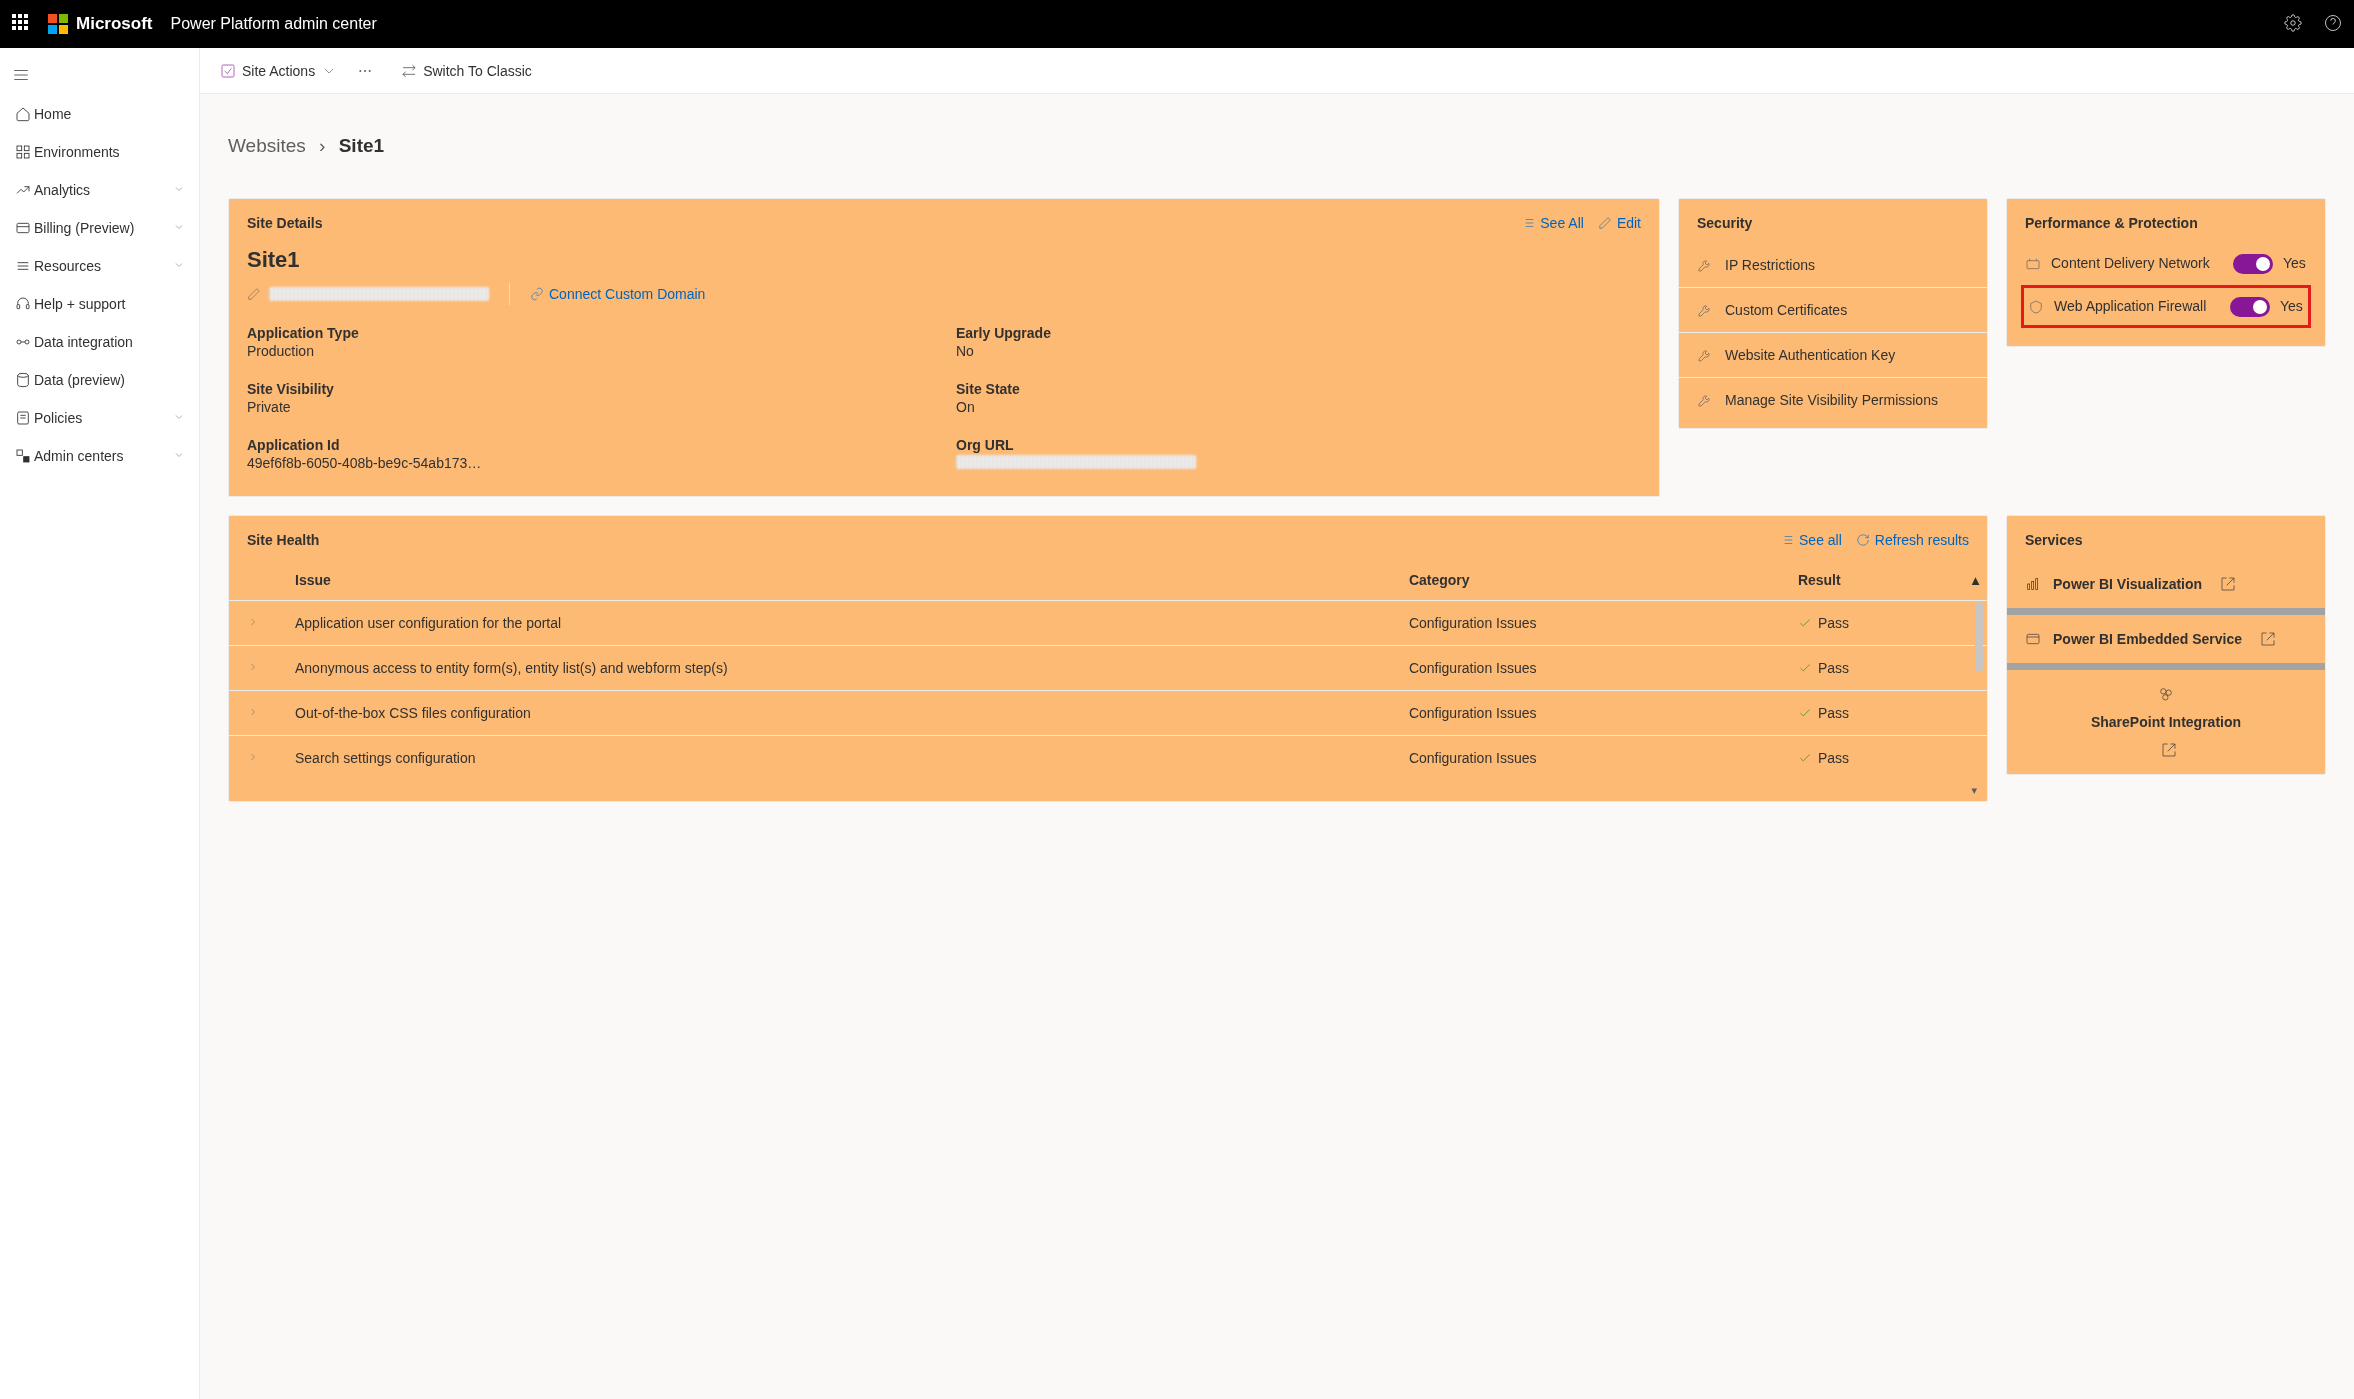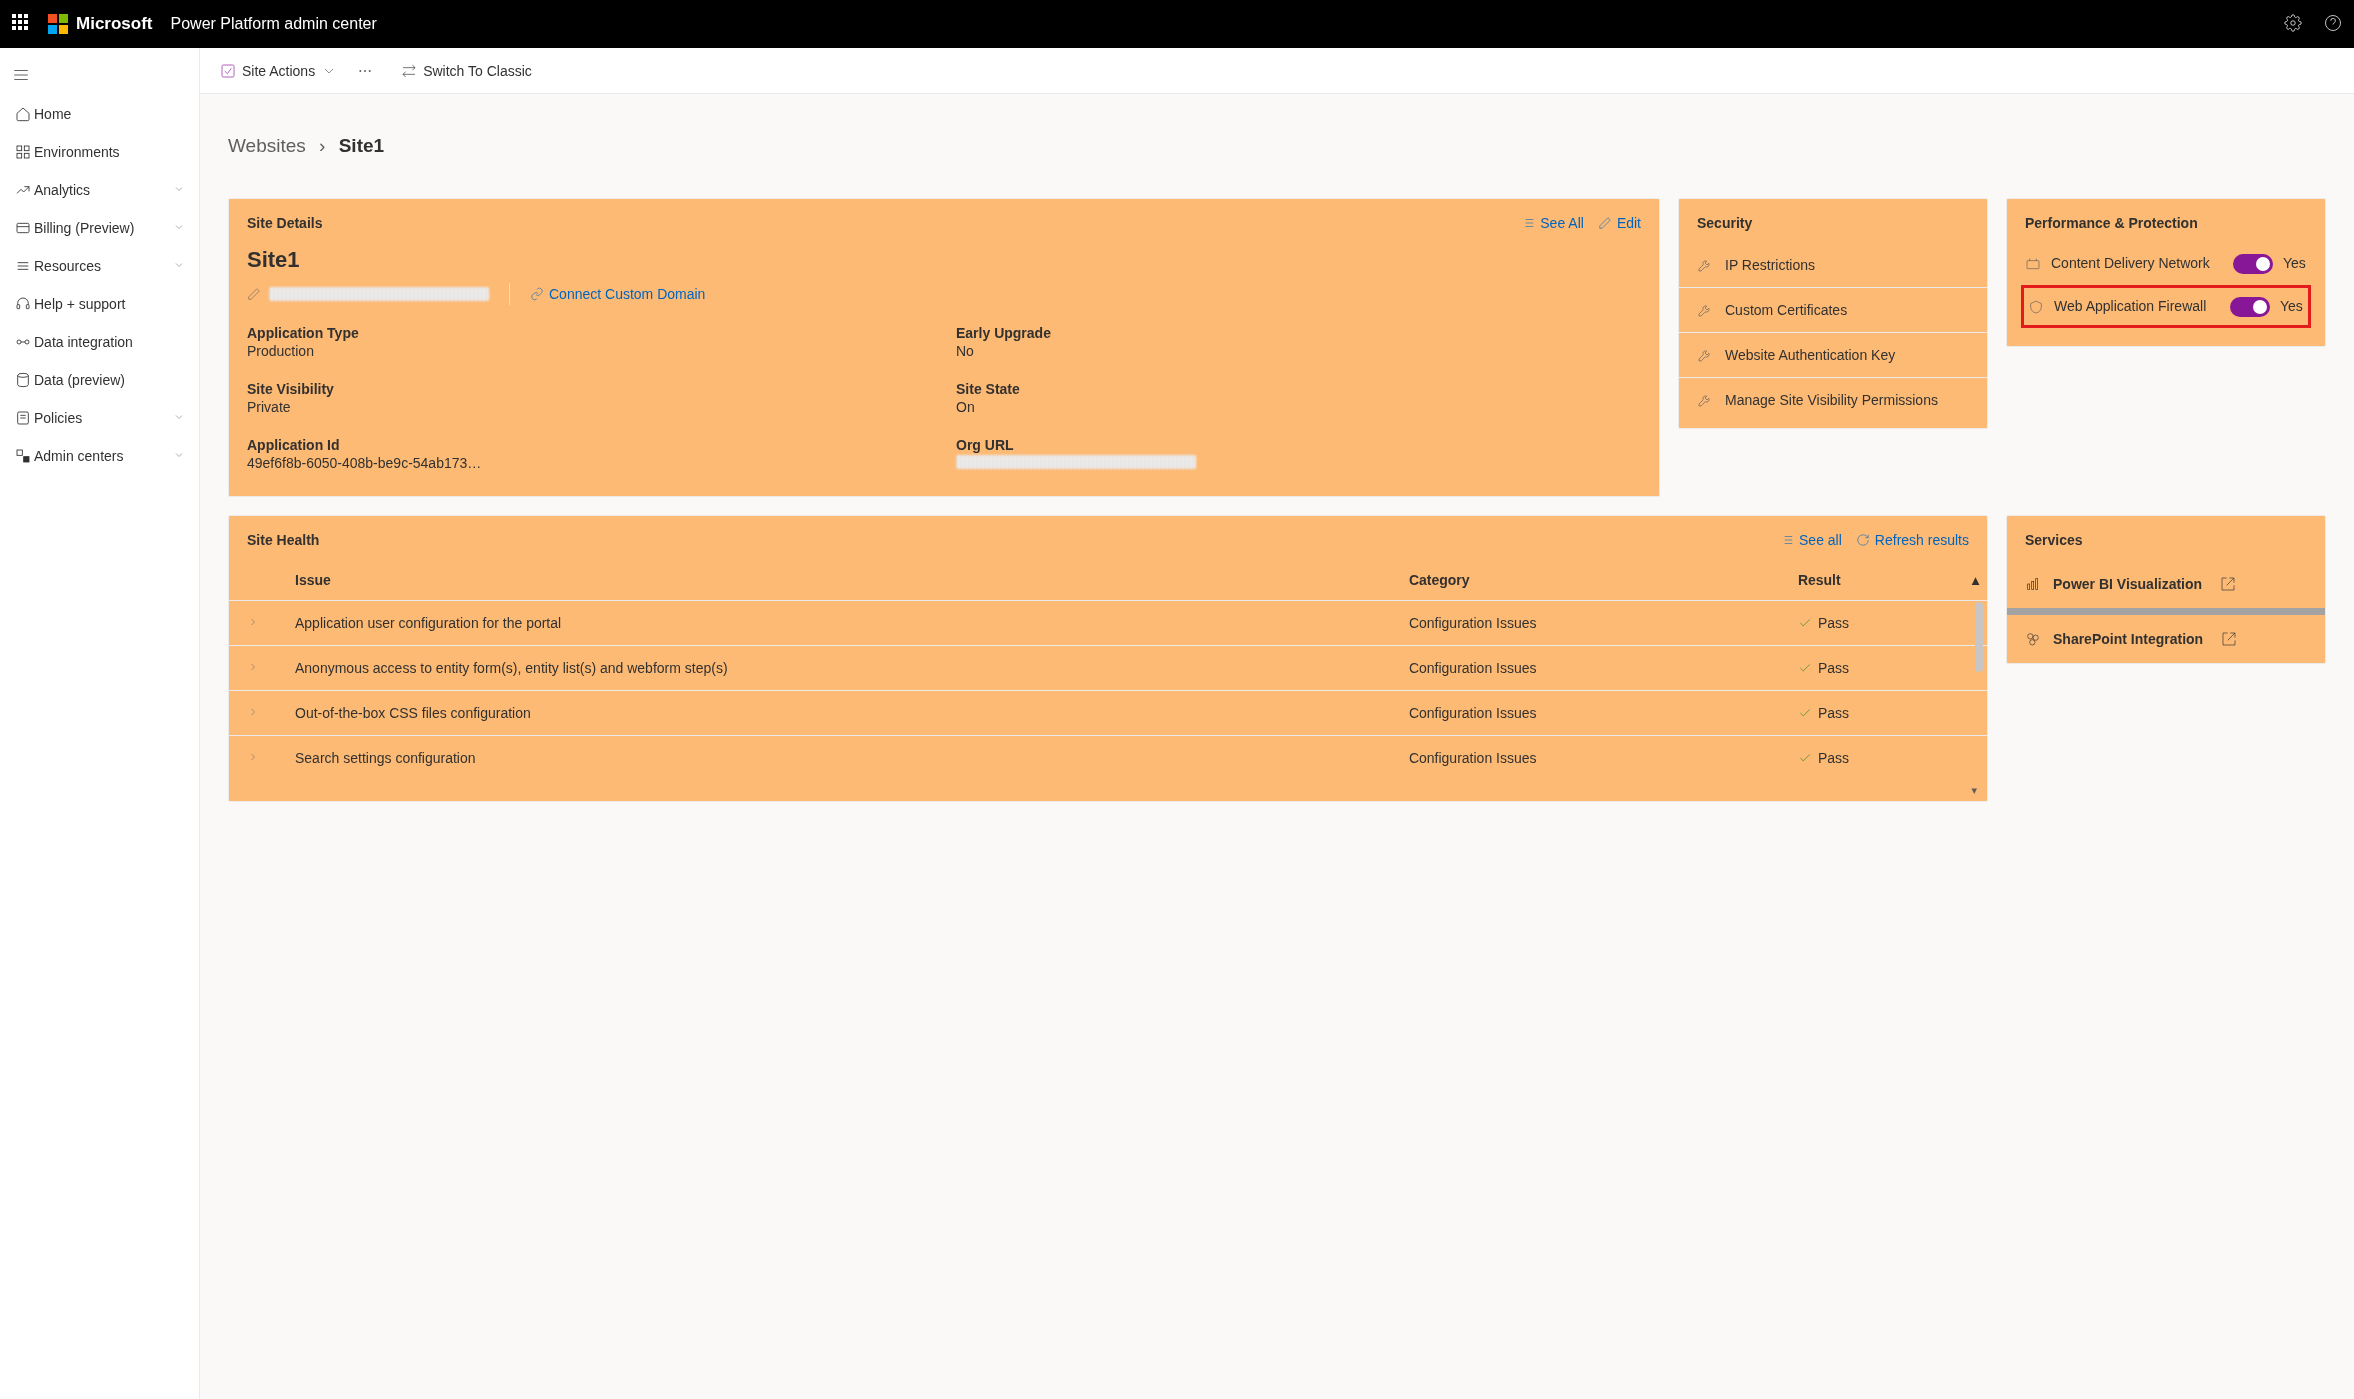--- a/index.html
+++ b/index.html
@@ -87,21 +87,21 @@
   .pass{color:#323130;display:flex;align-items:center;gap:6px;}
   .pass svg{width:14px;height:14px;stroke:#107c10;fill:none;}
   th.result-col{position:relative;}
   .sort-ind{position:absolute;right:8px;top:50%;transform:translateY(-50%);}
   .scroll-ind{position:absolute;right:4px;top:42px;width:8px;height:70px;background:#c8c6c4;border-radius:4px;}
   .health-wrap{position:relative;}
   .health-bottom-chevron{text-align:right;padding:4px 10px;color:#605e5c;font-size:11px;}
 
   
   .svc-item{display:flex;align-items:center;gap:12px;padding:16px 18px;border-bottom:7px solid #a3a3a3;font-size:14px;font-weight:600;cursor:pointer;}
-  .svc-item:last-child{border-bottom:none;}
+  .svc-item:last-child{border-bottom:none;flex-direction:column;}
   .svc-item .ext{margin-left:6px;}
   .svc-item svg{width:16px;height:16px;stroke:#323130;fill:none;}
 
   .chev svg{width:12px;height:12px;stroke:#605e5c;fill:none;}
 </style>
 </head>
 <body>
 
 <div class="topbar">
   <div class="waffle">
@@ -546,20 +546,32 @@
               </svg>
             <span>Power BI Visualization</span>
             <svg class="ext" viewBox="0 0 24 24">
                 <path d="M14 3h7v7"></path>
                 <path d="M10 14 21 3"></path>
                 <path d="M21 14v7H3V3h7"></path>
               </svg>
           </div>
           <div class="svc-item">
             <svg viewBox="0 0 24 24">
+                <rect x="3" y="5" width="18" height="14" rx="2"></rect>
+                <line x1="3" y1="9" x2="21" y2="9"></line>
+              </svg>
+            <span>Power BI Embedded Service</span>
+            <svg class="ext" viewBox="0 0 24 24">
+                <path d="M14 3h7v7"></path>
+                <path d="M10 14 21 3"></path>
+                <path d="M21 14v7H3V3h7"></path>
+              </svg>
+          </div>
+          <div class="svc-item">
+            <svg viewBox="0 0 24 24">
                 <circle cx="8" cy="8" r="4"></circle>
                 <circle cx="16" cy="10" r="4"></circle>
                 <circle cx="11" cy="17" r="4"></circle>
               </svg>
             <span>SharePoint Integration</span>
             <svg class="ext" viewBox="0 0 24 24">
                 <path d="M14 3h7v7"></path>
                 <path d="M10 14 21 3"></path>
                 <path d="M21 14v7H3V3h7"></path>
               </svg>

